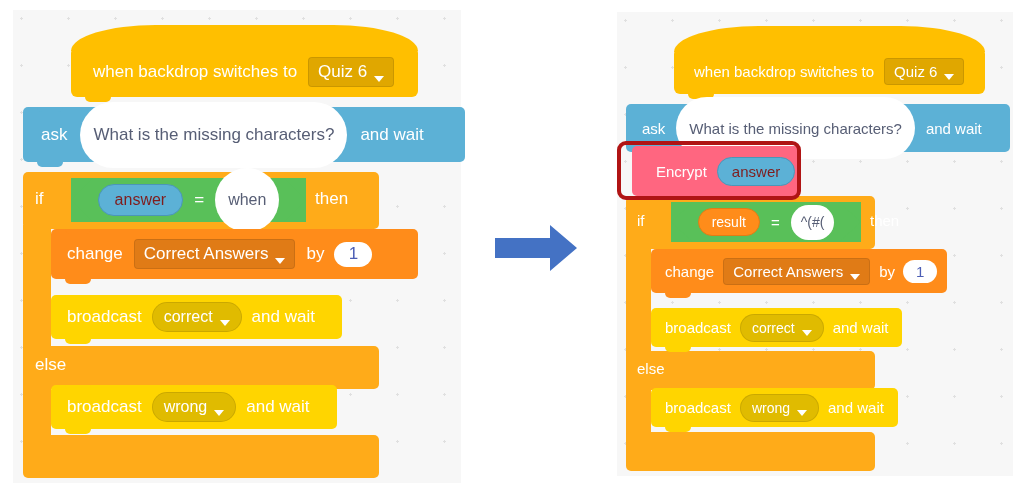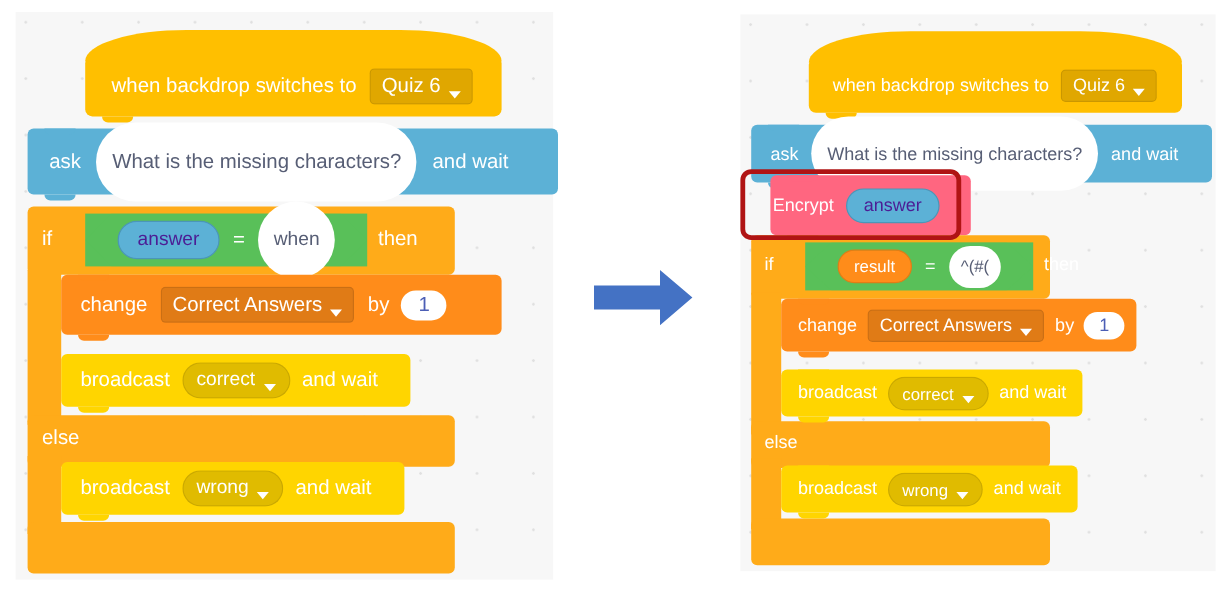--- a/index.html
+++ b/index.html
@@ -42,21 +42,21 @@
   .drop{display:inline-flex;align-items:flex-end;gap:7px;border-radius:4px;
      padding:4px 9px;background:rgba(0,0,0,0.12);border:1px solid rgba(0,0,0,0.10);}
   .drop.round{border-radius:999px;padding:5px 11px;}
   .caret{width:0;height:0;border-left:5px solid transparent;border-right:5px solid transparent;
      border-top:6px solid #ffffff;}
   .txtin{background:#ffffff;color:#575e75;border-radius:999px;padding:17px 13px;
      display:inline-flex;align-items:center;}
   .numin{background:#ffffff;color:#4c5eb5;border-radius:999px;
      width:38px;height:25px;display:inline-flex;align-items:center;justify-content:center;}
   .rep-blue{background:#5cb1d6;border:1px solid #4b96b8;border-radius:999px;
-     padding:6px 16px;color:#4c1d95;display:inline-flex;align-items:flex-start;}
+     padding:6px 16px;color:#7f1d1d;display:inline-flex;align-items:flex-start;}
   .rep-orange{background:#ff8c1a;border:1px solid #e07d16;border-radius:999px;
      padding:6px 16px;color:#fff;display:inline-flex;align-items:center;}
   .hex2{position:relative;display:inline-flex;align-items:center;gap:11px;
        background:#59c059;color:#fff;height:44px;padding:0 30px;}
   .hexbg{position:absolute;inset:0;background:#59c059;
       clip-path:polygon(22px 0, calc(100% - 22px) 0, 100% 50%, calc(100% - 22px) 100%, 22px 100%, 0 50%);}
   .hexin{position:relative;display:inline-flex;align-items:center;gap:11px;}
 
   
   .arm{position:absolute;background:#ffab19;}
@@ -161,21 +161,21 @@
   </div>
 
   <div class="blk ask notch-top notch-bot" style="left:9px;top:92px;width:384px;height:48px;padding-left:16px;font-size:15px;">
     <span class="lbl">ask</span>
     <span class="txtin" style="margin-left:11px;font-size:15px;height:28px;">
       <span>What is the missing characters?</span>
     </span>
     <span class="lbl" style="margin-left:11px;">and wait</span>
   </div>
 
-  <div class="blk encrypt notch-top notch-bot" style="left:25px;top:134px;width:167px;height:50px;padding-left:2px;font-size:15px;">
+  <div class="blk encrypt notch-top notch-bot" style="left:15px;top:134px;width:167px;height:50px;padding-left:24px;font-size:15px;">
     <span class="lbl">Encrypt</span>
     <span class="rep-blue" style="margin-left:10px;font-size:15px;padding:5px 14px;">
       <span>answer</span>
     </span>
   </div>
 
   <div class="arm" style="left:9px;top:184px;width:249px;height:53px;border-radius:5px;"></div>
   <div class="arm" style="left:9px;top:232px;width:25px;height:118px;"></div>
   <div class="arm" style="left:9px;top:339px;width:249px;height:39px;border-radius:5px;"></div>
   <div class="arm" style="left:9px;top:370px;width:25px;height:59px;"></div>

